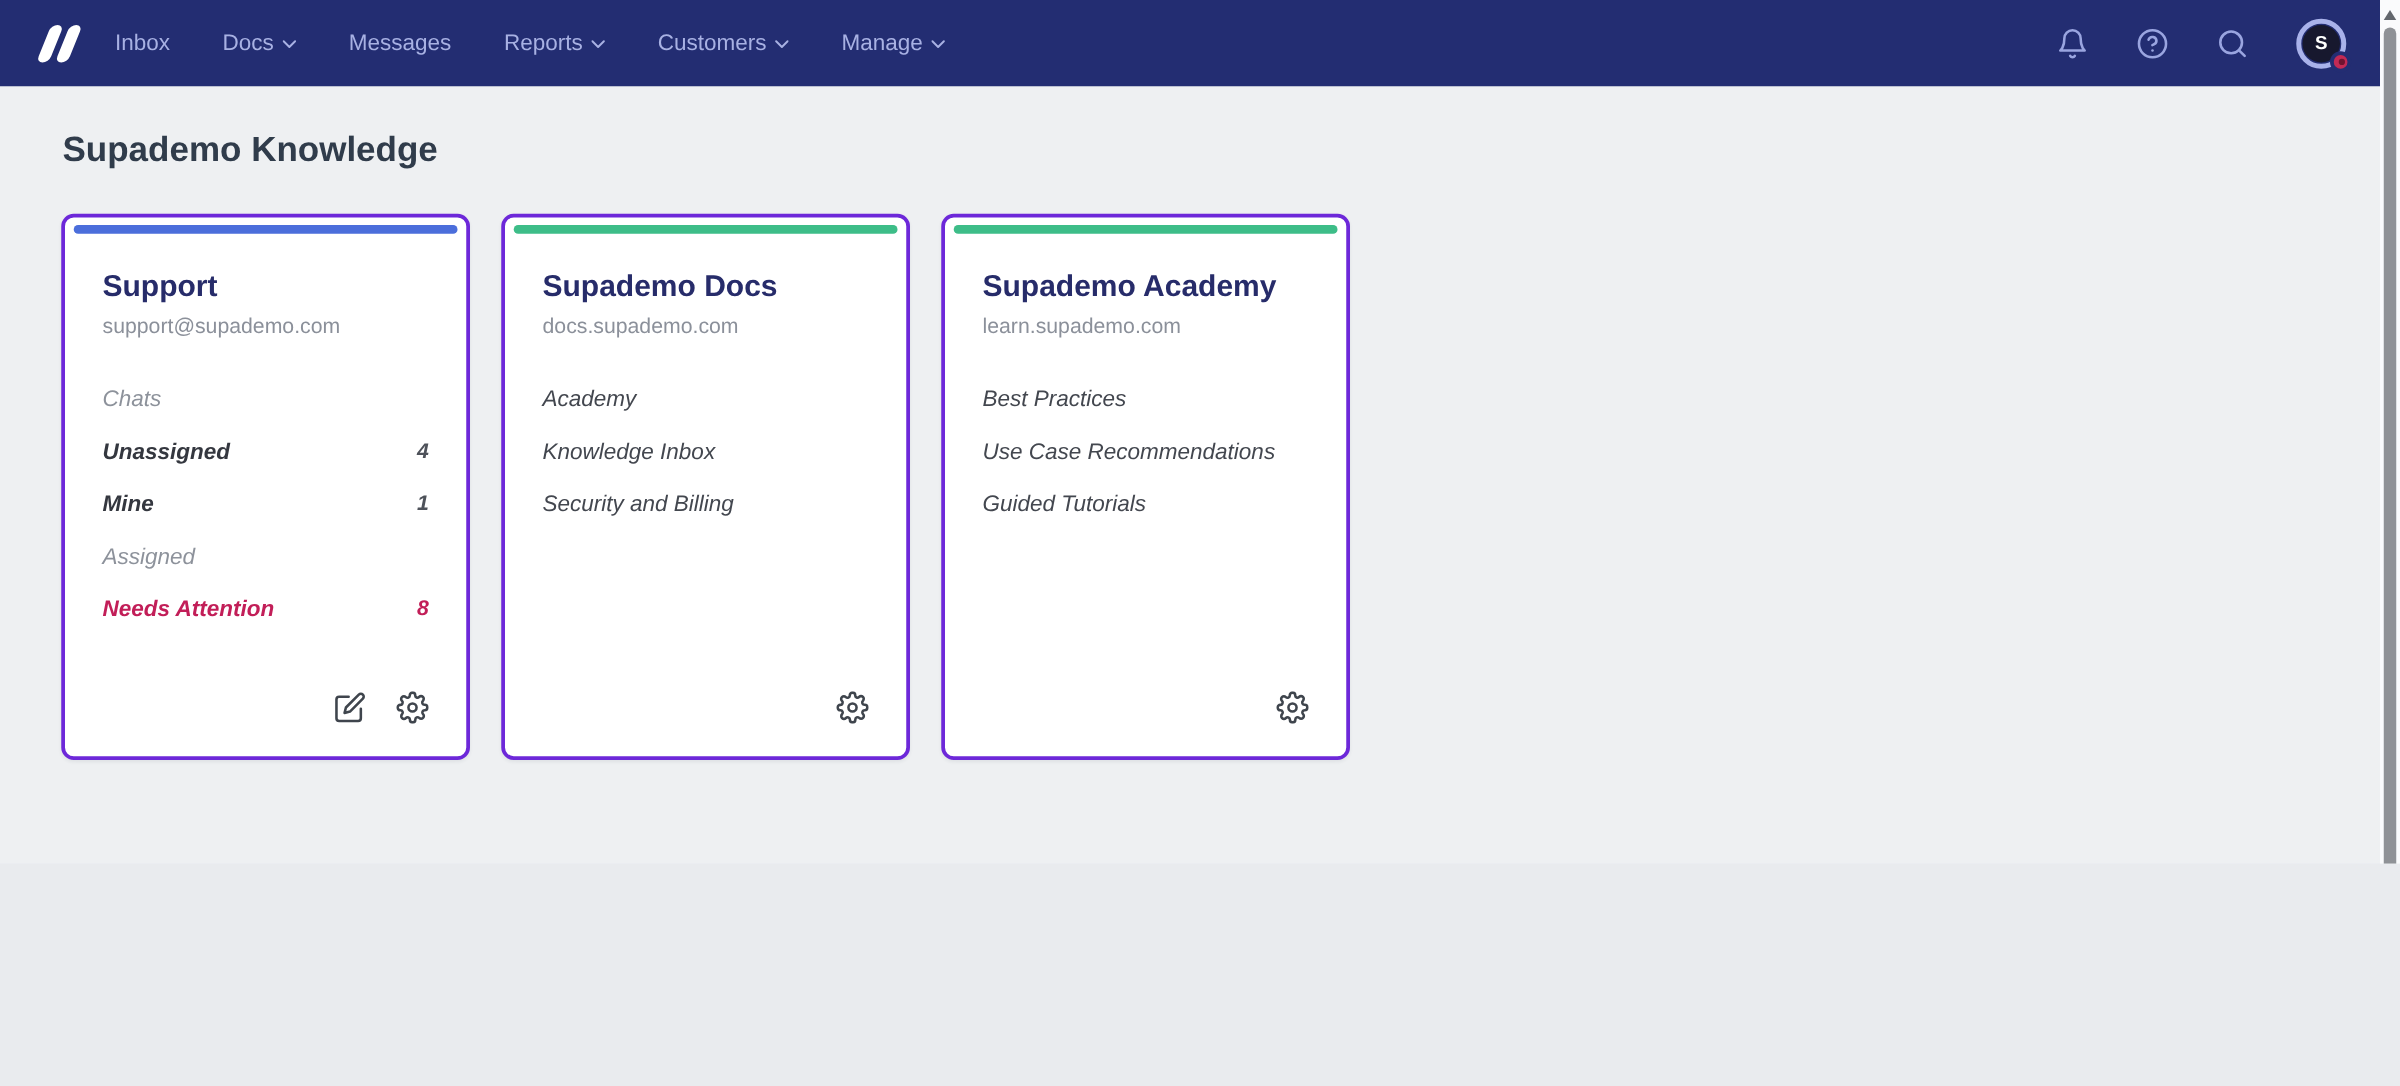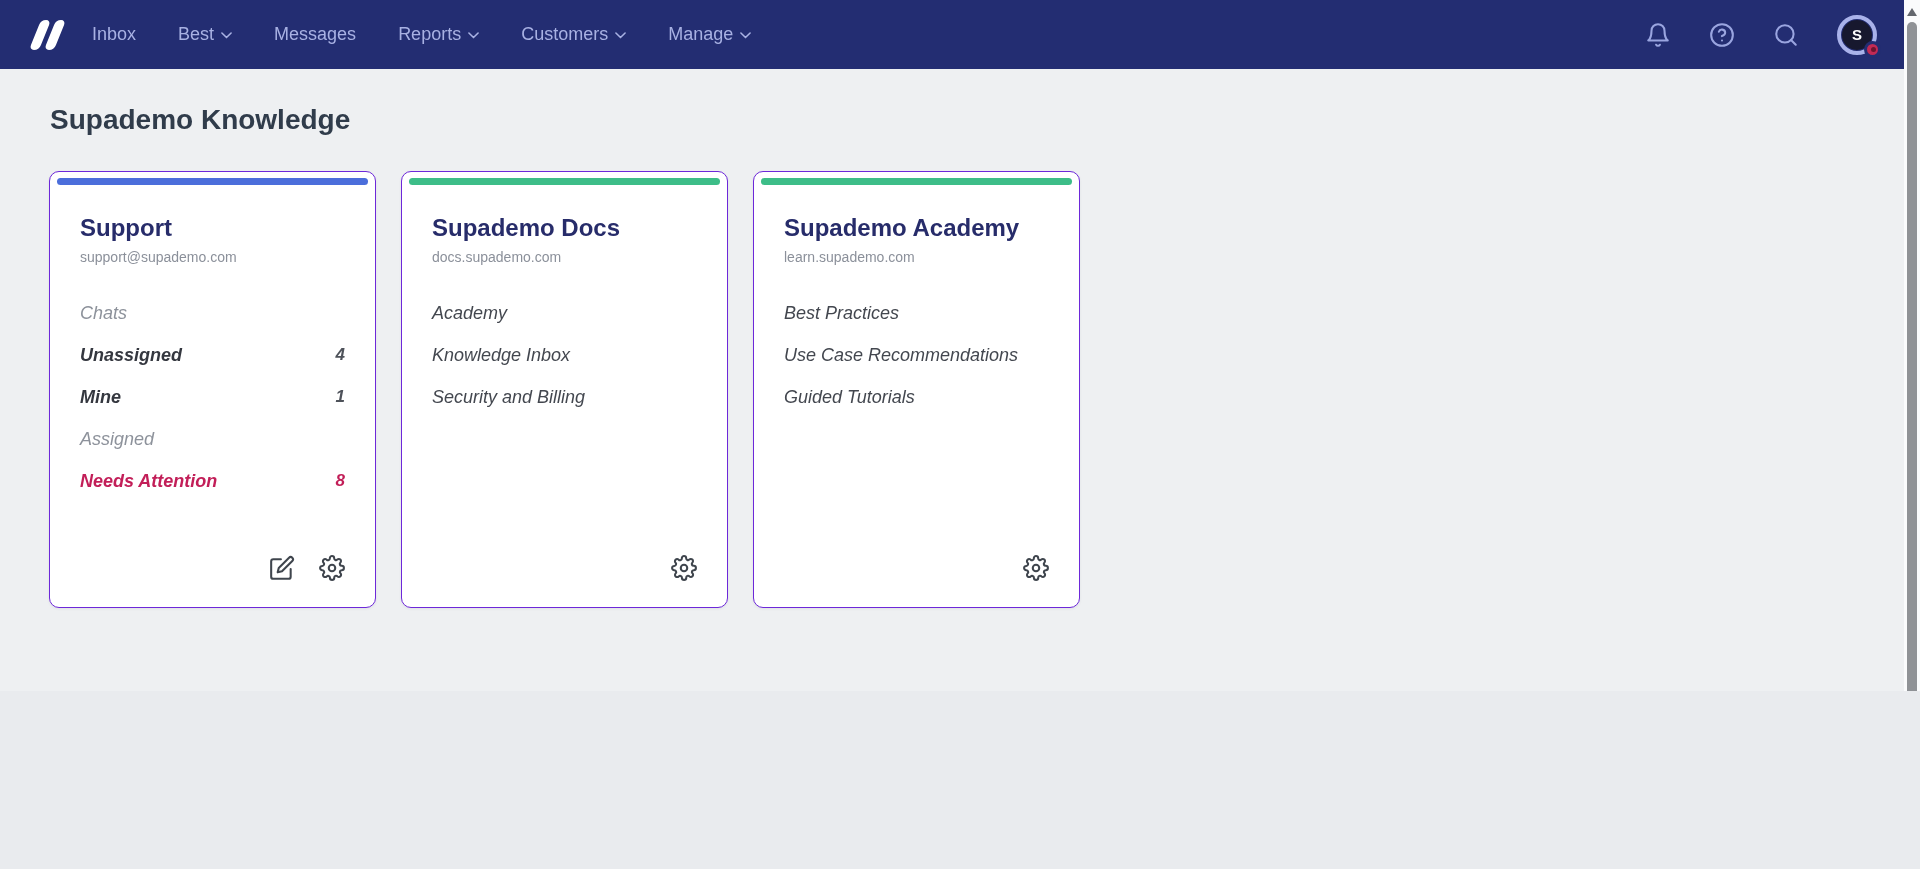--- a/index.html
+++ b/index.html
@@ -35,26 +35,26 @@
                   background:#c22a55; border:3px solid #232d72; }
   .avatar-badge::after { content:""; position:absolute; left:3.5px; top:3.5px; width:5px; height:5px;
                   border-radius:50%; background:#6e1430; }
 
   
   .page-title { position:absolute; left:50px; top:104px; font-size:28px; font-weight:700; color:#303c4b; }
 
   .cards { position:absolute; left:49px; top:171px; display:flex; gap:25px; }
   .card {
     position:relative; width:327px; height:437px; background:#ffffff; border-radius:10px;
-    border:1px solid #6d28d9; box-shadow:0 1px 3px rgba(30,40,60,0.07); padding:0 30px;
+    border:3px solid #6d28d9; box-shadow:0 1px 3px rgba(30,40,60,0.07); padding:0 30px;
   }
   .card-accent { position:absolute; left:7px; right:7px; top:6px; height:7px; border-radius:6px; }
 
   .card-title { margin-top:42px; font-size:24px; font-weight:700; color:#272c6a; cursor:pointer; }
-  .card-subtitle { margin-top:7px; font-size:14px; color:#8b909a; }
+  .card-subtitle { margin-top:7px; font-size:17px; color:#8b909a; }
 
   .card-rows { margin-top:27px;font-style:italic; }
   .card-row { height:42px; display:flex; align-items:center; justify-content:space-between; font-size:18px; cursor:pointer; }
   .card-row .count { font-size:17px; color:#4e525a; }
   .row-muted  { color:#8d929b; }
   .row-strong { color:#34373f; font-weight:700; }
   .row-link   { color:#43474f; }
   .row-alert  { color:#c21e58; font-weight:700; }
   .row-alert .count { color:#c21e58; }
 
@@ -78,21 +78,21 @@
     <div class="logo">
         <i></i>
         <i></i>
       </div>
 
     <nav class="nav-items">
       <div class="nav-item">
         <span>Inbox</span>
       </div>
       <div class="nav-item">
-        <span>Best</span>
+        <span>Docs</span>
         <svg width="11" height="7" viewBox="0 0 24 15" fill="none" stroke-width="3.4" stroke-linecap="round" stroke-linejoin="round">
             <polyline points="2 2 12 12 22 2"></polyline>
           </svg>
       </div>
       <div class="nav-item">
         <span>Messages</span>
       </div>
       <div class="nav-item">
         <span>Reports</span>
         <svg width="11" height="7" viewBox="0 0 24 15" fill="none" stroke-width="3.4" stroke-linecap="round" stroke-linejoin="round">

